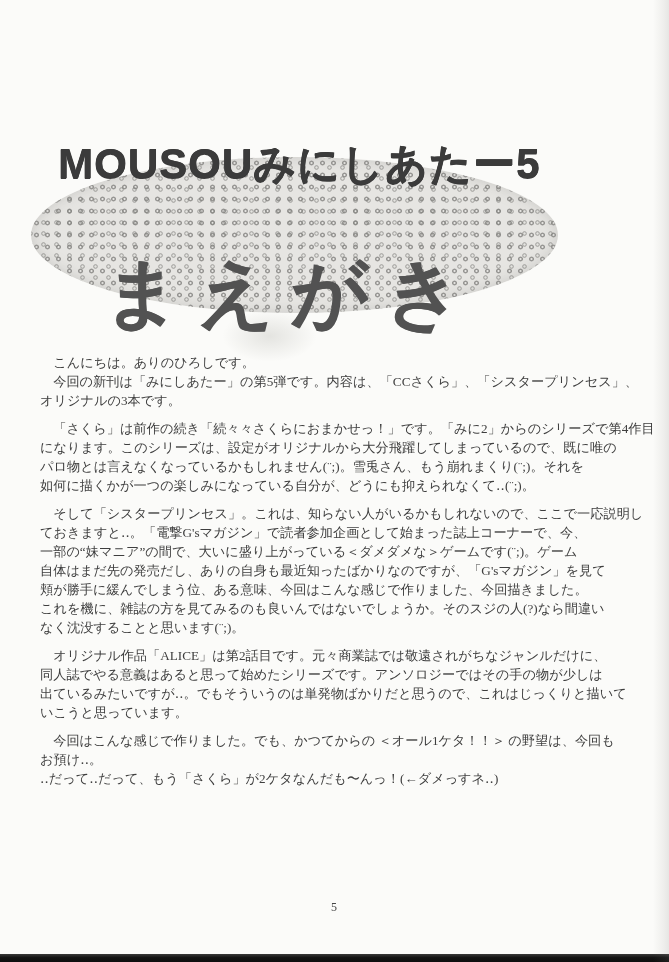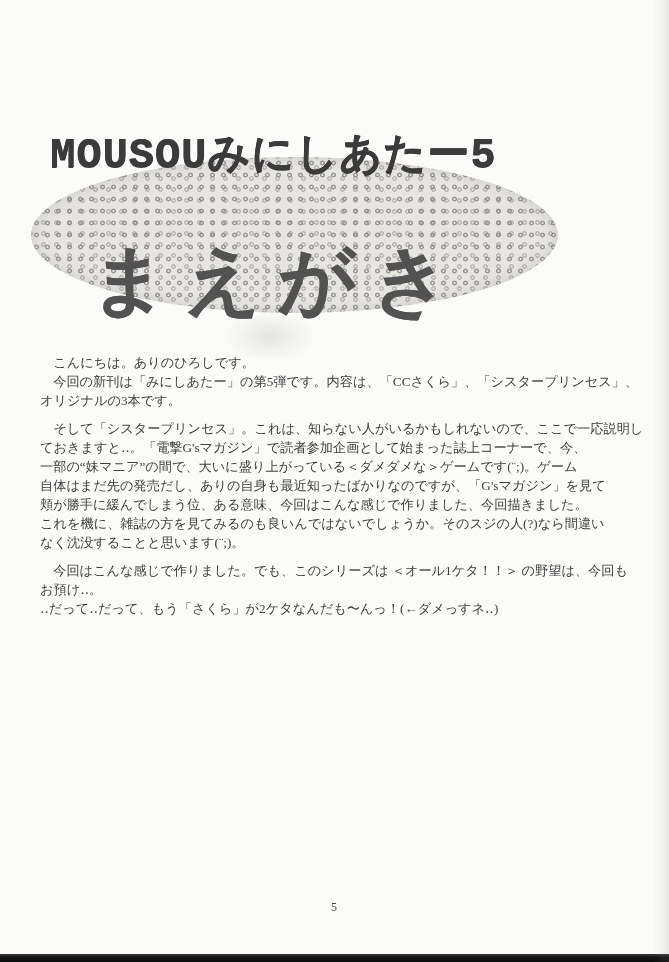--- a/index.html
+++ b/index.html
@@ -50,36 +50,36 @@
     width: 95px;
     height: 52px;
     border-radius: 50%;
     background: radial-gradient(ellipse at center, rgba(190,190,184,0.38) 0%, rgba(190,190,184,0) 70%);
     pointer-events: none;
   }
   .book-title {
     position: absolute;
     left: 50px;
     top: 133px;
-    margin: 0;
+    margin: 8px;
     width: 560px;
-    font-family: Liberation Mono, monospace;
+    font-family: Liberation Sans, sans-serif;
     font-weight: bold;
     font-size: 42px;
     line-height: 1.1;
     letter-spacing: 1px;
     color: #3b3b3b;
     text-shadow: 0.6px 0 0 #3b3b3b, 0 0.6px 0 #3b3b3b;
     white-space: nowrap;
   }
   .preface-heading {
     position: absolute;
     left: 86px;
     top: 238px;
-    margin: 4px;
+    margin: 17px;
     font-family: "DejaVu Sans", "Liberation Sans", sans-serif;
     font-weight: bold;
     font-size: 76px;
     line-height: 1;
     letter-spacing: 16px;
     color: #525252;
     text-shadow: 0.8px 0 0 #525252;
     white-space: nowrap;
   }
   .preface-text {
@@ -125,28 +125,36 @@
   <div class="scan-blob"></div>
 
   <h1 class="book-title">MOUSOUみにしあたー5</h1>
 
   <div class="preface-heading">まえがき</div>
 
   <div class="preface-text">
     <p>　こんにちは。ありのひろしです。
 　今回の新刊は「みにしあたー」の第5弾です。内容は、「CCさくら」、「シスタープリンセス」、
 オリジナルの3本です。</p>
+    <p>　「さくら」は前作の続き「続々々さくらにおまかせっ！」です。「みに2」からのシリーズで第4作目
+になります。このシリーズは、設定がオリジナルから大分飛躍してしまっているので、既に唯の
+パロ物とは言えなくなっているかもしれません(¨;)。雪兎さん、もう崩れまくり(¨;)。それを
+如何に描くかが一つの楽しみになっている自分が、どうにも抑えられなくて‥(¨;)。</p>
     <p>　そして「シスタープリンセス」。これは、知らない人がいるかもしれないので、ここで一応説明し
 ておきますと‥。「電撃G'sマガジン」で読者参加企画として始まった誌上コーナーで、今、
 一部の“妹マニア”の間で、大いに盛り上がっている＜ダメダメな＞ゲームです(¨;)。ゲーム
 自体はまだ先の発売だし、ありの自身も最近知ったばかりなのですが、「G'sマガジン」を見て
 頬が勝手に緩んでしまう位、ある意味、今回はこんな感じで作りました、今回描きました。
 これを機に、雑誌の方を見てみるのも良いんではないでしょうか。そのスジの人(?)なら間違い
 なく沈没することと思います(¨;)。</p>
-    <p>　今回はこんな感じで作りました。でも、このシリーズは ＜オール1ケタ！！＞ の野望は、今回も
+    <p>　オリジナル作品「ALICE」は第2話目です。元々商業誌では敬遠されがちなジャンルだけに、
+同人誌でやる意義はあると思って始めたシリーズです。アンソロジーではその手の物が少しは
+出ているみたいですが‥。でもそういうのは単発物ばかりだと思うので、これはじっくりと描いて
+いこうと思っています。</p>
+    <p>　今回はこんな感じで作りました。でも、かつてからの ＜オール1ケタ！！＞ の野望は、今回も
 お預け‥。
 ‥だって‥だって、もう「さくら」が2ケタなんだも〜んっ！(←ダメっすネ‥)</p>
   </div>
 
   <div class="page-number">5</div>
 
   <div class="bottom-bar"></div>
   <div class="edge-shadow"></div>
 
 </div>

